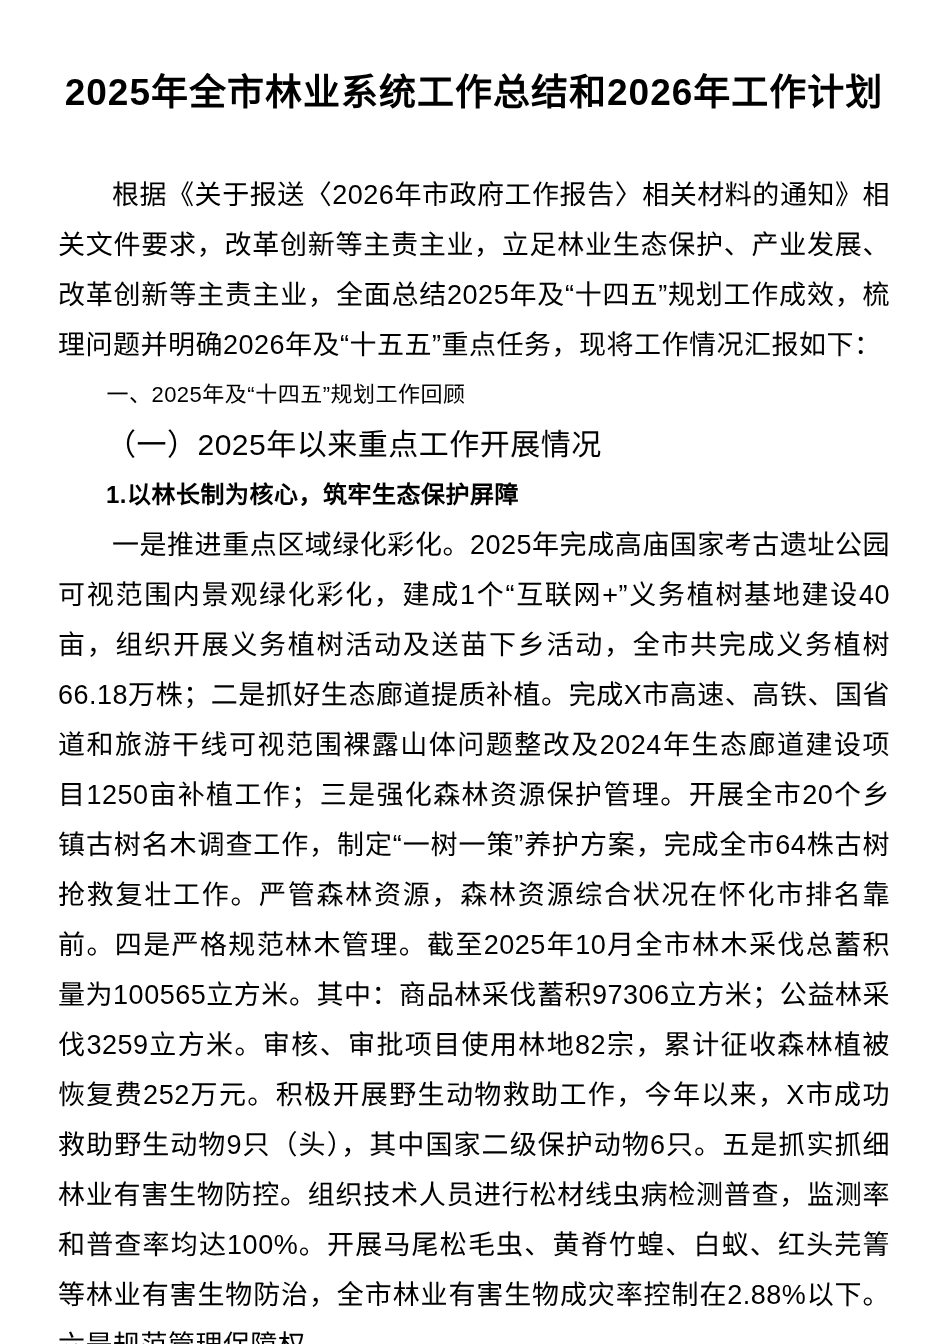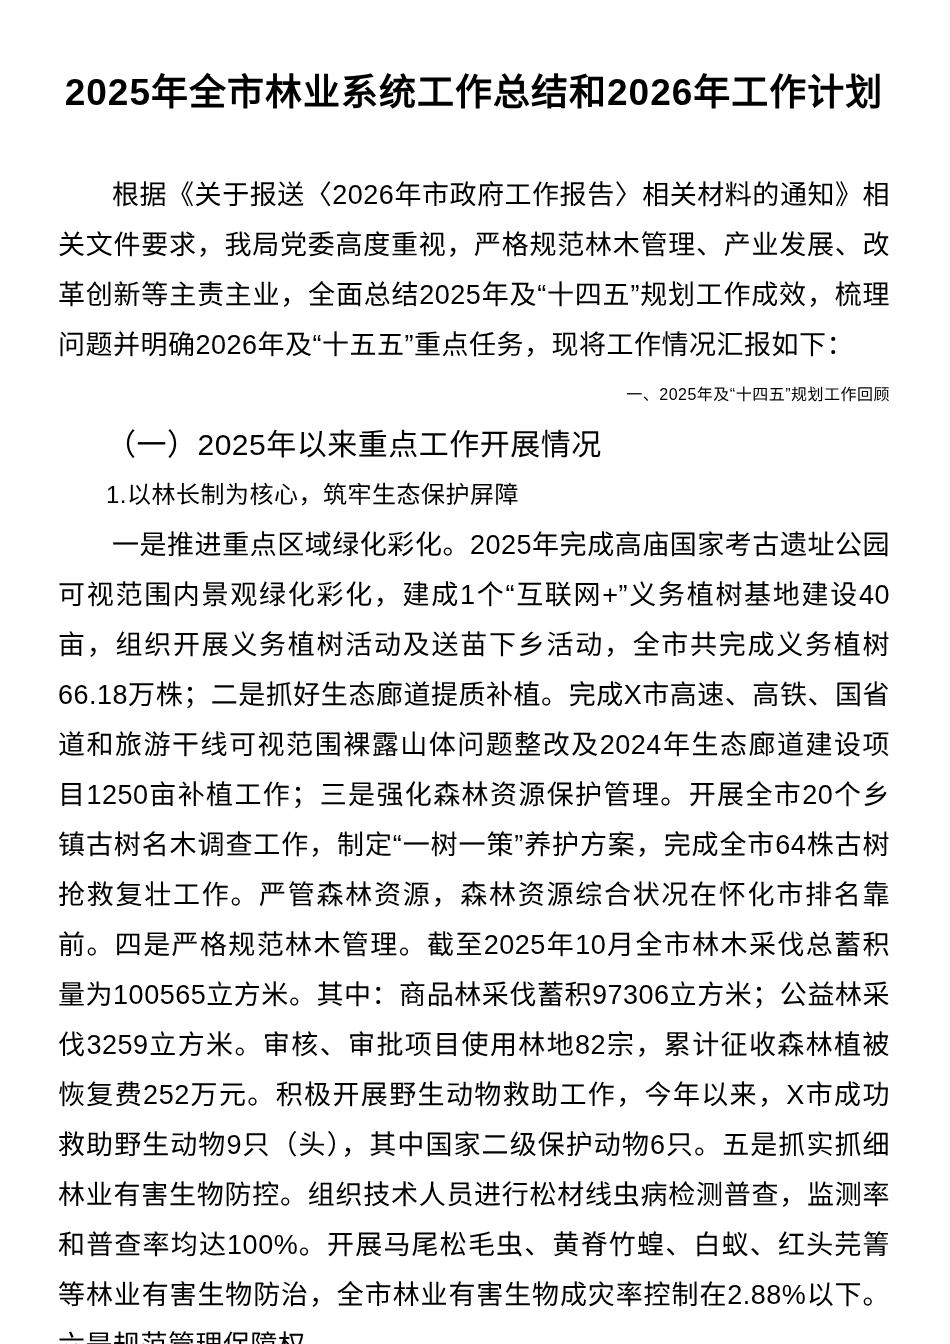--- a/index.html
+++ b/index.html
@@ -32,54 +32,53 @@
   .para {
     margin: 0;
     font-size: 27px;
     line-height: 50px;
     text-align: justify;
     text-indent: 2em;
     letter-spacing: 0.5px;
   }
   .heading-l1 {
     margin: 0;
-    font-size: 16px;
+    font-size: 22px;
     font-weight: normal;
     line-height: 50px;
     text-indent: 2.2em;
     letter-spacing: 0.5px;
-    text-align: right;
   }
   .heading-l2 {
     margin: 0;
     font-size: 30px;
     font-weight: normal;
     line-height: 50px;
     text-indent: 1.6em;
     letter-spacing: 0.5px;
   }
   .heading-l3 {
     margin: 0;
     font-size: 24px;
-    font-weight: normal;
+    font-weight: bold;
     line-height: 50px;
     text-indent: 2em;
     letter-spacing: 0.5px;
   }
   .bold-run {
     font-weight: normal;
   }
 </style>
 </head>
 <body>
 
 <div class="page">
   <h1 class="doc-title">2025年全市林业系统工作总结和2026年工作计划</h1>
 
-  <p class="para">根据《关于报送〈2026年市政府工作报告〉相关材料的通知》相关文件要求，我局党委高度重视，严格规范林木管理、产业发展、改革创新等主责主业，全面总结2025年及“十四五”规划工作成效，梳理问题并明确2026年及“十五五”重点任务，现将工作情况汇报如下：</p>
+  <p class="para">根据《关于报送〈2026年市政府工作报告〉相关材料的通知》相关文件要求，改革创新等主责主业，立足林业生态保护、产业发展、改革创新等主责主业，全面总结2025年及“十四五”规划工作成效，梳理问题并明确2026年及“十五五”重点任务，现将工作情况汇报如下：</p>
 
   <p class="heading-l1">一、2025年及“十四五”规划工作回顾</p>
 
   <p class="heading-l2">（一）2025年以来重点工作开展情况</p>
 
   <p class="heading-l3">1.以林长制为核心，筑牢生态保护屏障</p>
 
   <p class="para"><span class="bold-run">一是</span><span class="text-run">推进重点区域绿化彩化。2025年完成高庙国家考古遗址公园可视范围内景观绿化彩化，建成1个“互联网+”义务植树基地建设40亩，组织开展义务植树活动及送苗下乡活动，全市共完成义务植树66.18万株；</span><span class="bold-run">二是</span><span class="text-run">抓好生态廊道提质补植。完成X市高速、高铁、国省道和旅游干线可视范围裸露山体问题整改及2024年生态廊道建设项目1250亩补植工作；</span><span class="bold-run">三是</span><span class="text-run">强化森林资源保护管理。开展全市20个乡镇古树名木调查工作，制定“一树一策”养护方案，完成全市64株古树抢救复壮工作。严管森林资源，森林资源综合状况在怀化市排名靠前。</span><span class="bold-run">四是</span><span class="text-run">严格规范林木管理。截至2025年10月全市林木采伐总蓄积量为100565立方米。其中：商品林采伐蓄积97306立方米；公益林采伐3259立方米。审核、审批项目使用林地82宗，累计征收森林植被恢复费252万元。积极开展野生动物救助工作，今年以来，X市成功救助野生动物9只（头），其中国家二级保护动物6只。</span><span class="bold-run">五是</span><span class="text-run">抓实抓细林业有害生物防控。组织技术人员进行松材线虫病检测普查，监测率和普查率均达100%。开展马尾松毛虫、黄脊竹蝗、白蚁、红头芫箐等林业有害生物防治，全市林业有害生物成灾率控制在2.88%以下。</span><span class="bold-run">六是</span><span class="text-run">规范管理保障权</span></p>
 </div>
 

